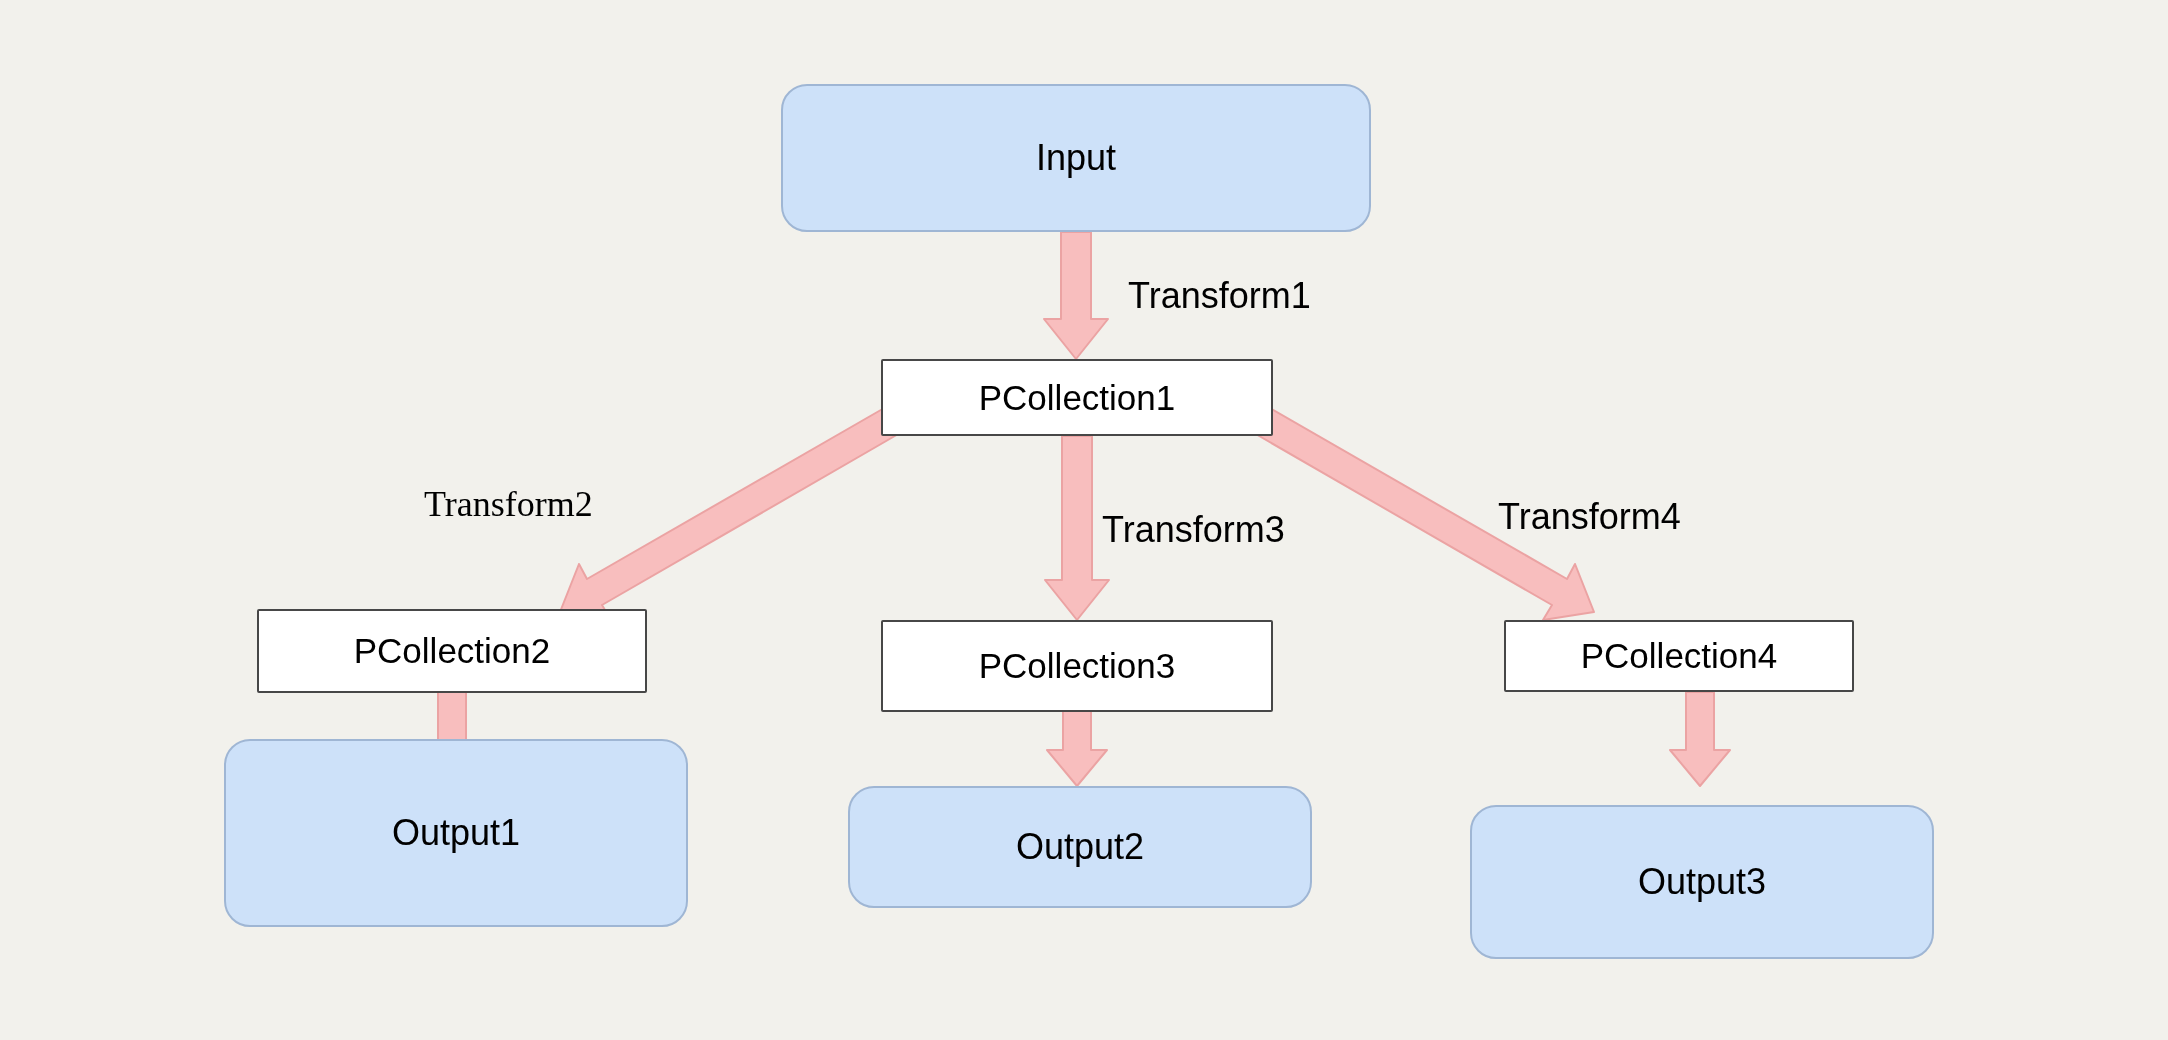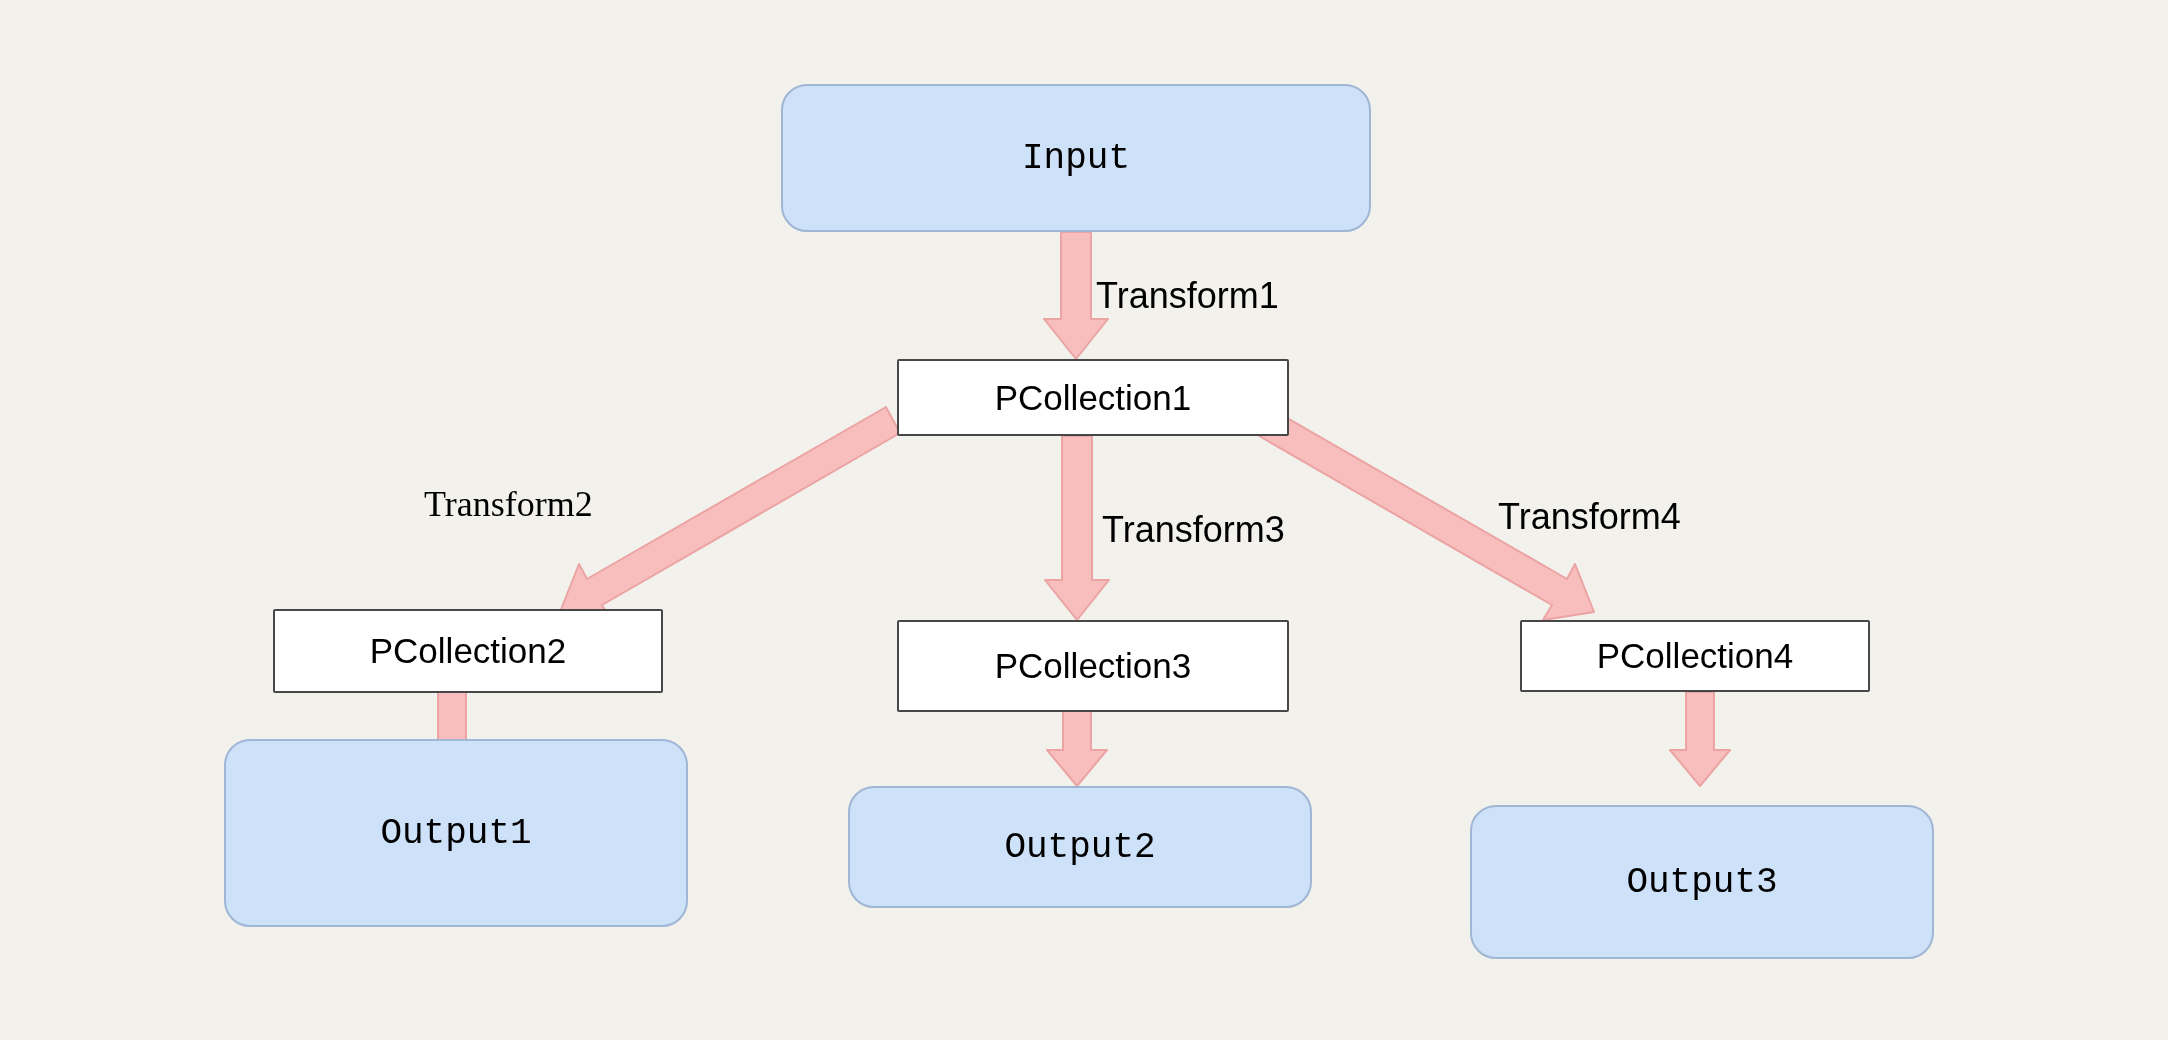--- a/index.html
+++ b/index.html
@@ -31,47 +31,45 @@
     box-sizing: border-box;
     color: #000000;
     text-align: center;
     white-space: nowrap;
   }
   .node-blue {
     background: #cde1f9;
     border: 2px solid #9fb6d4;
     border-radius: 26px;
     font-size: 36px;
-    font-family: Liberation Mono, monospace;
   }
   .node-white {
     background: #ffffff;
     border: 2px solid #474747;
     border-radius: 2px;
     font-size: 35px;
-    margin-left: 16px;
   }
   .edge-label {
     position: absolute;
     color: #000000;
     font-size: 36px;
     line-height: 44px;
     white-space: nowrap;
   }
   
   #node-input        { left: 781px;  top: 84px;  width: 590px; height: 148px; }
   #node-pcollection1 { left: 881px;  top: 359px; width: 392px; height: 77px;  }
   #node-pcollection2 { left: 257px;  top: 609px; width: 390px; height: 84px;  }
   #node-pcollection3 { left: 881px;  top: 620px; width: 392px; height: 92px;  }
   #node-pcollection4 { left: 1504px; top: 620px; width: 350px; height: 72px;  }
   #node-output1      { left: 224px;  top: 739px; width: 464px; height: 188px; }
   #node-output2      { left: 848px;  top: 786px; width: 464px; height: 122px; }
   #node-output3      { left: 1470px; top: 786px; width: 464px; height: 154px; margin-top: 19px; }
   
-  #label-transform1 { left: 1096px; top: 274px; }
+  #label-transform1 { left: 1128px; top: 274px; }
   #label-transform2 { left: 424px;  top: 482px; font-family: Liberation Serif, serif; }
   #label-transform3 { left: 1102px; top: 508px; }
   #label-transform4 { left: 1498px; top: 495px; }
   .block-arrow {
     fill: #f8bebe;
     stroke: #eba3a3;
     stroke-width: 2;
     stroke-linejoin: round;
   }
 </style>

